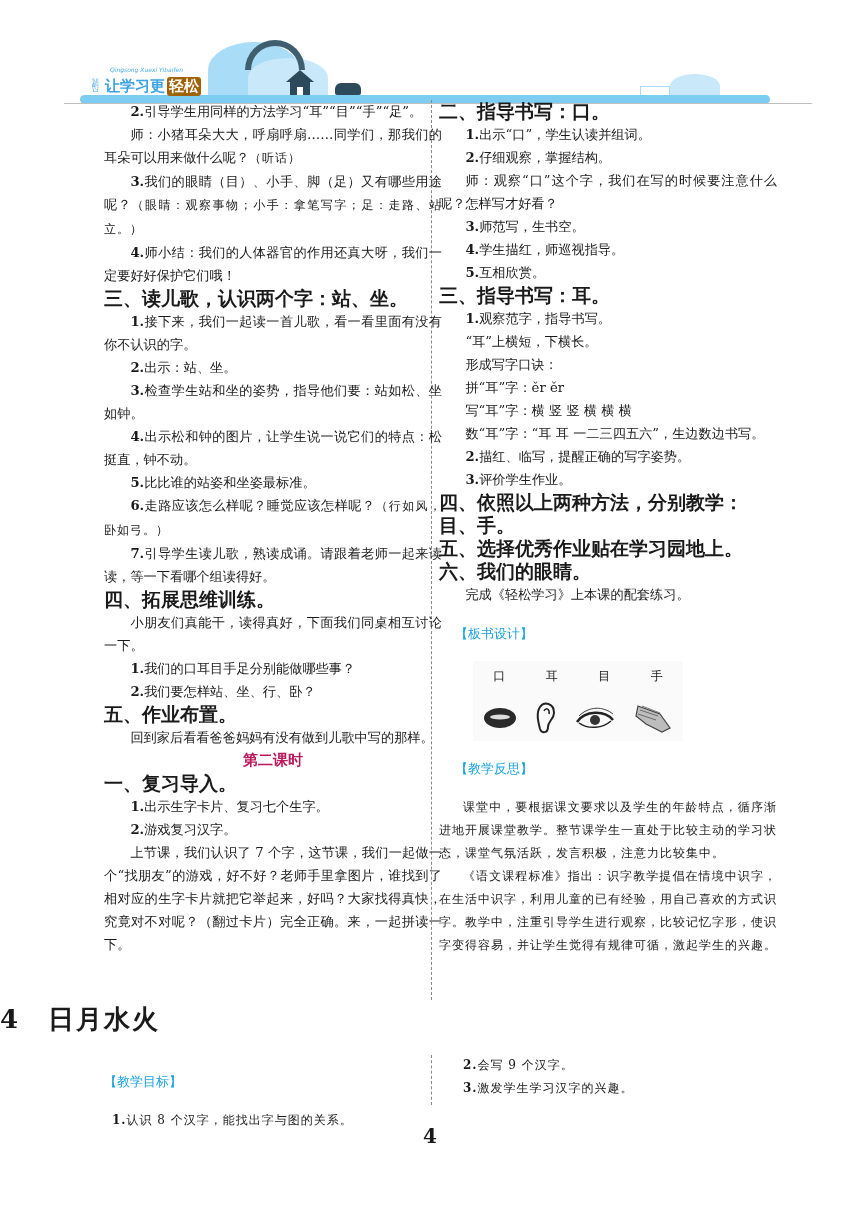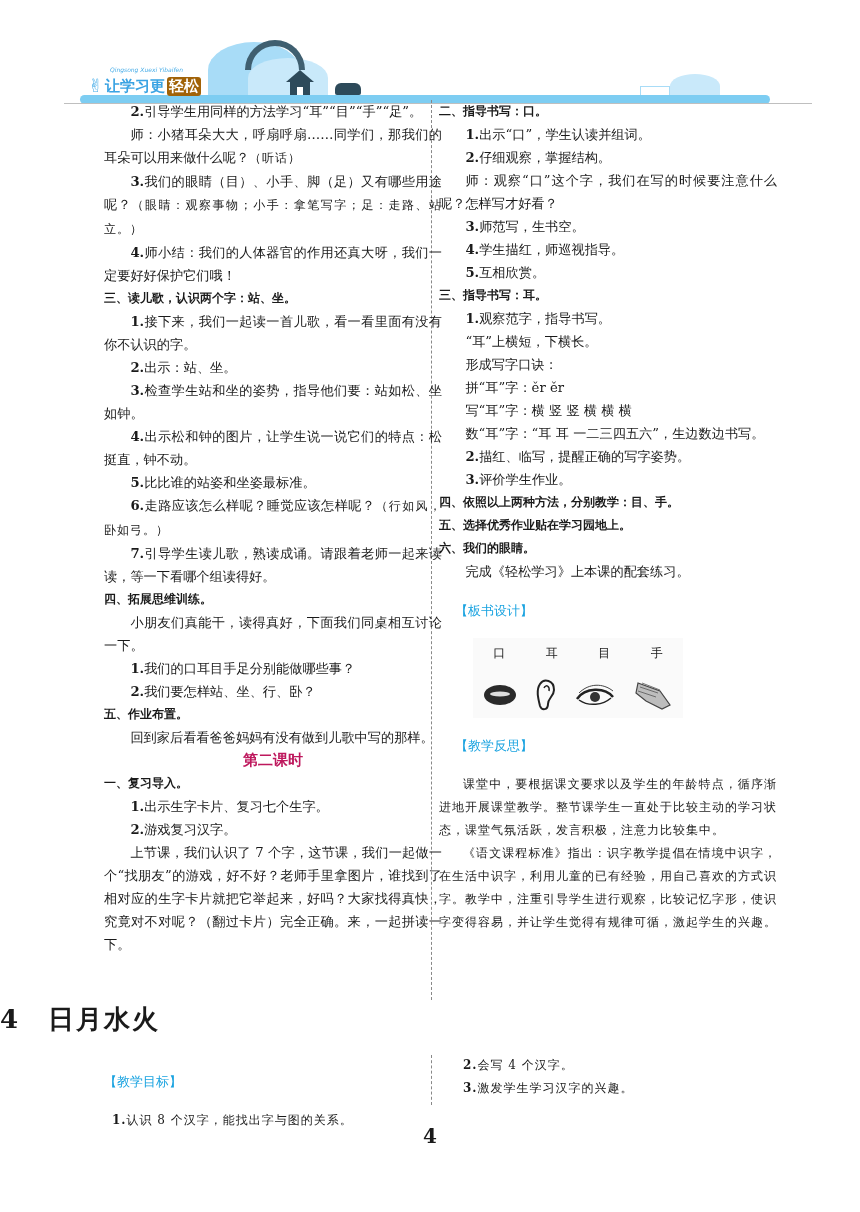--- a/index.html
+++ b/index.html
@@ -40,21 +40,21 @@
   .col-right { left: 439px; width: 338px; }
   .divider-v {
     position: absolute; left: 431px; top: 100px; height: 900px;
     border-left: 1px dashed #888;
   }
   .divider-v2 {
     position: absolute; left: 431px; top: 1055px; height: 50px;
     border-left: 1px dashed #888;
   }
   .p { text-indent: 2em; margin: 0; text-align: justify; }
-  .h { margin: 0; font-weight: bold; font-family: "DejaVu Sans", sans-serif; font-size: 12px; }
+  .h { margin: 0; font-weight: bold; font-family: "DejaVu Sans", sans-serif; font-size: 19px; }
   .num { font-weight: bold; }
   .kai { font-size: 12px; letter-spacing: 1px; }
   .section-blue {
     text-align: center; color: #be185d; font-weight: bold;
     font-family: "DejaVu Sans", sans-serif; margin: 0; font-size: 15px;
   }
   .tag-blue {
     color: #1aa3e0; font-family: "DejaVu Sans", sans-serif; font-size: 13px; margin: 16px;
   }
   .board {
@@ -191,17 +191,17 @@
   <p class="p kai">《语文课程标准》指出：识字教学提倡在情境中识字，在生活中识字，利用儿童的已有经验，用自己喜欢的方式识字。教学中，注重引导学生进行观察，比较记忆字形，使识字变得容易，并让学生觉得有规律可循，激起学生的兴趣。</p>
 </div>
 
 <div class="lesson-title">4　日月水火</div>
 
 <div class="goals-left">
   <p class="tag-blue">【教学目标】</p>
   <p class="p kai"><span class="num">1.</span><span>认识 8 个汉字，能找出字与图的关系。</span></p>
 </div>
 <div class="goals-right">
-  <p class="p kai"><span class="num">2.</span><span>会写 4 个汉字。</span></p>
+  <p class="p kai"><span class="num">2.</span><span>会写 9 个汉字。</span></p>
   <p class="p kai"><span class="num">3.</span><span>激发学生学习汉字的兴趣。</span></p>
 </div>
 
 <div class="page-num">4</div>
 
 </body></html>

